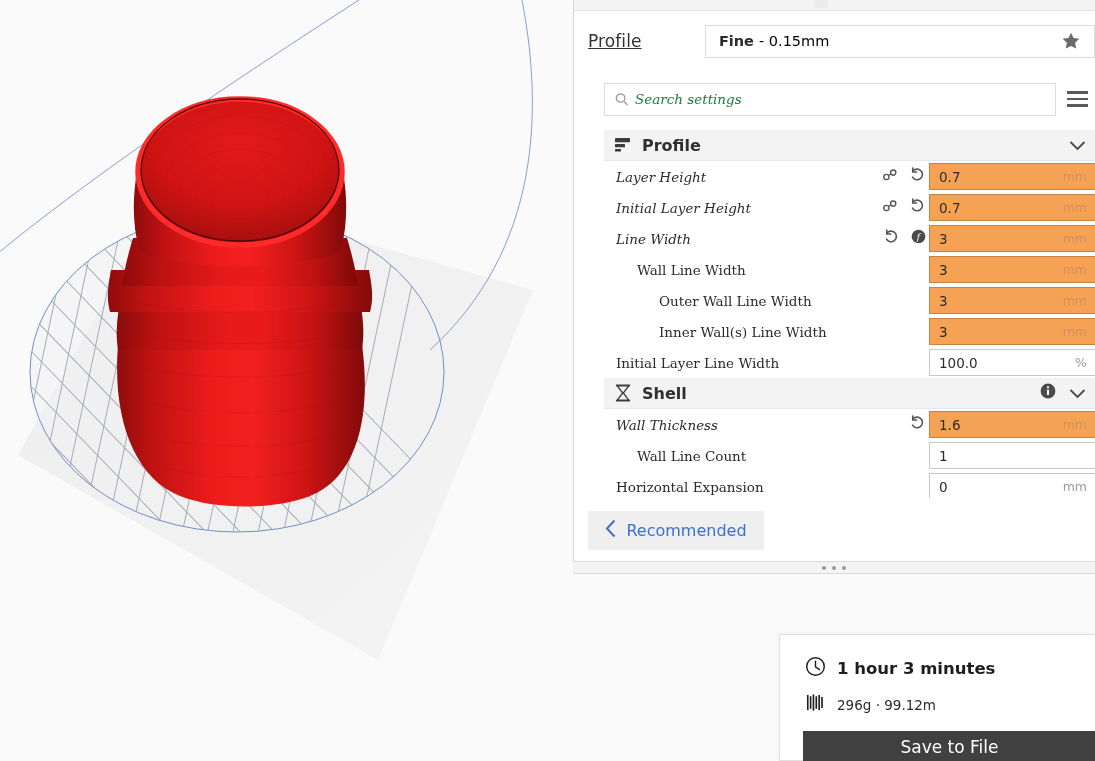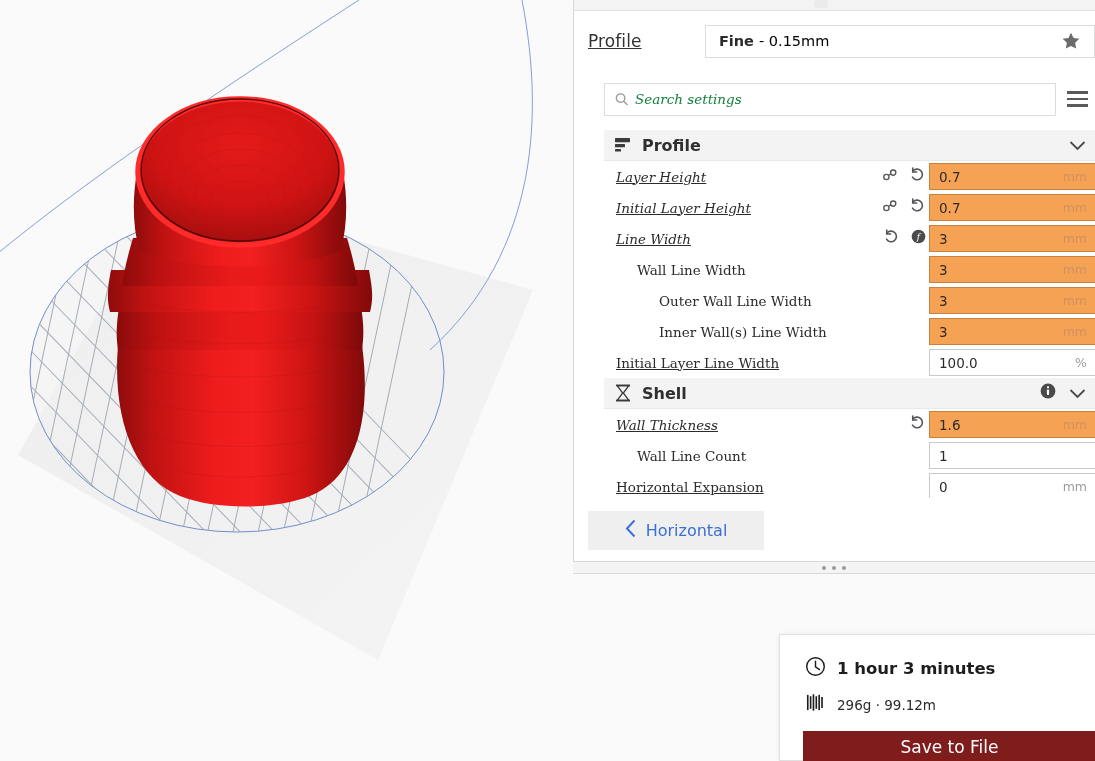--- a/index.html
+++ b/index.html
@@ -107,21 +107,21 @@
     width: 167px; height: 27px;
     border: 1px solid #c9c9c9; background: #fff;
     display: flex; align-items: center; padding: 0 8px 0 9px;
   }
   .srow-field.modified { background: #f6a254; border-color: #c8823f; }
   .srow-value { font-size: 13.5px; color: #2b2b2b; }
   .srow-unit { margin-left: auto; font-size: 12.5px; color: #9b9b9b; }
   .srow-field.modified .srow-unit { color: #cf9062; }
   .ind1 { padding-left: 33px; }
   .ind2 { padding-left: 55px; }
-  .ind0 { padding-left: 12px; text-decoration: underline; }
+  .ind0 { padding-left: 12px; }
 
   
   .rec-btn {
     position: absolute; left: 587px - 573px; bottom: 0;
     left: 14px; top: 511px;
     width: 176px; height: 39px;
     background: #efefef; border: none;
     display: flex; align-items: center; justify-content: center; gap: 9px;
     cursor: pointer;
   }
@@ -142,21 +142,21 @@
     background: #ffffff; border: 1px solid #e0e0e0; border-right: none;
     box-shadow: 0 0 6px rgba(0,0,0,.06);
   }
   .pi-row { display: flex; align-items: center; gap: 11px; padding-left: 25px; }
   .pi-time { margin-top: 21px; }
   .pi-time .txt { font-size: 16.5px; font-weight: 700; color: #1d1d1d; }
   .pi-mat { margin-top: 12px; }
   .pi-mat .txt { font-size: 13.5px; color: #2b2b2b; }
   .save-btn {
     position: absolute; left: 23px; top: 96px; width: 293px; height: 31px;
-    background: #7f1d1d; border: none; color: #fff;
+    background: #404040; border: none; color: #fff;
     font-size: 17px; cursor: pointer;
     font-family: "DejaVu Sans", "Liberation Sans", sans-serif;
     display: flex; align-items: center; justify-content: center;
   }
 </style>
 </head>
 <body>
 
 <div id="root">
 
@@ -522,21 +522,21 @@
       </div>
 
     </div>
 
     <div class="rec-btn">
       <span>
         <svg width="12" height="19" viewBox="0 0 12 19" fill="none" stroke="#3a6fd8" stroke-width="2">
             <path d="M9.5 1.5 L2 9.5 L9.5 17.5"></path>
           </svg>
       </span>
-      <span class="lbl">Horizontal</span>
+      <span class="lbl">Recommended</span>
     </div>
   </div>
 
   <div id="panel-grip">
     <i></i>
       <i></i>
       <i></i>
   </div>
 
   <div id="print-card">

